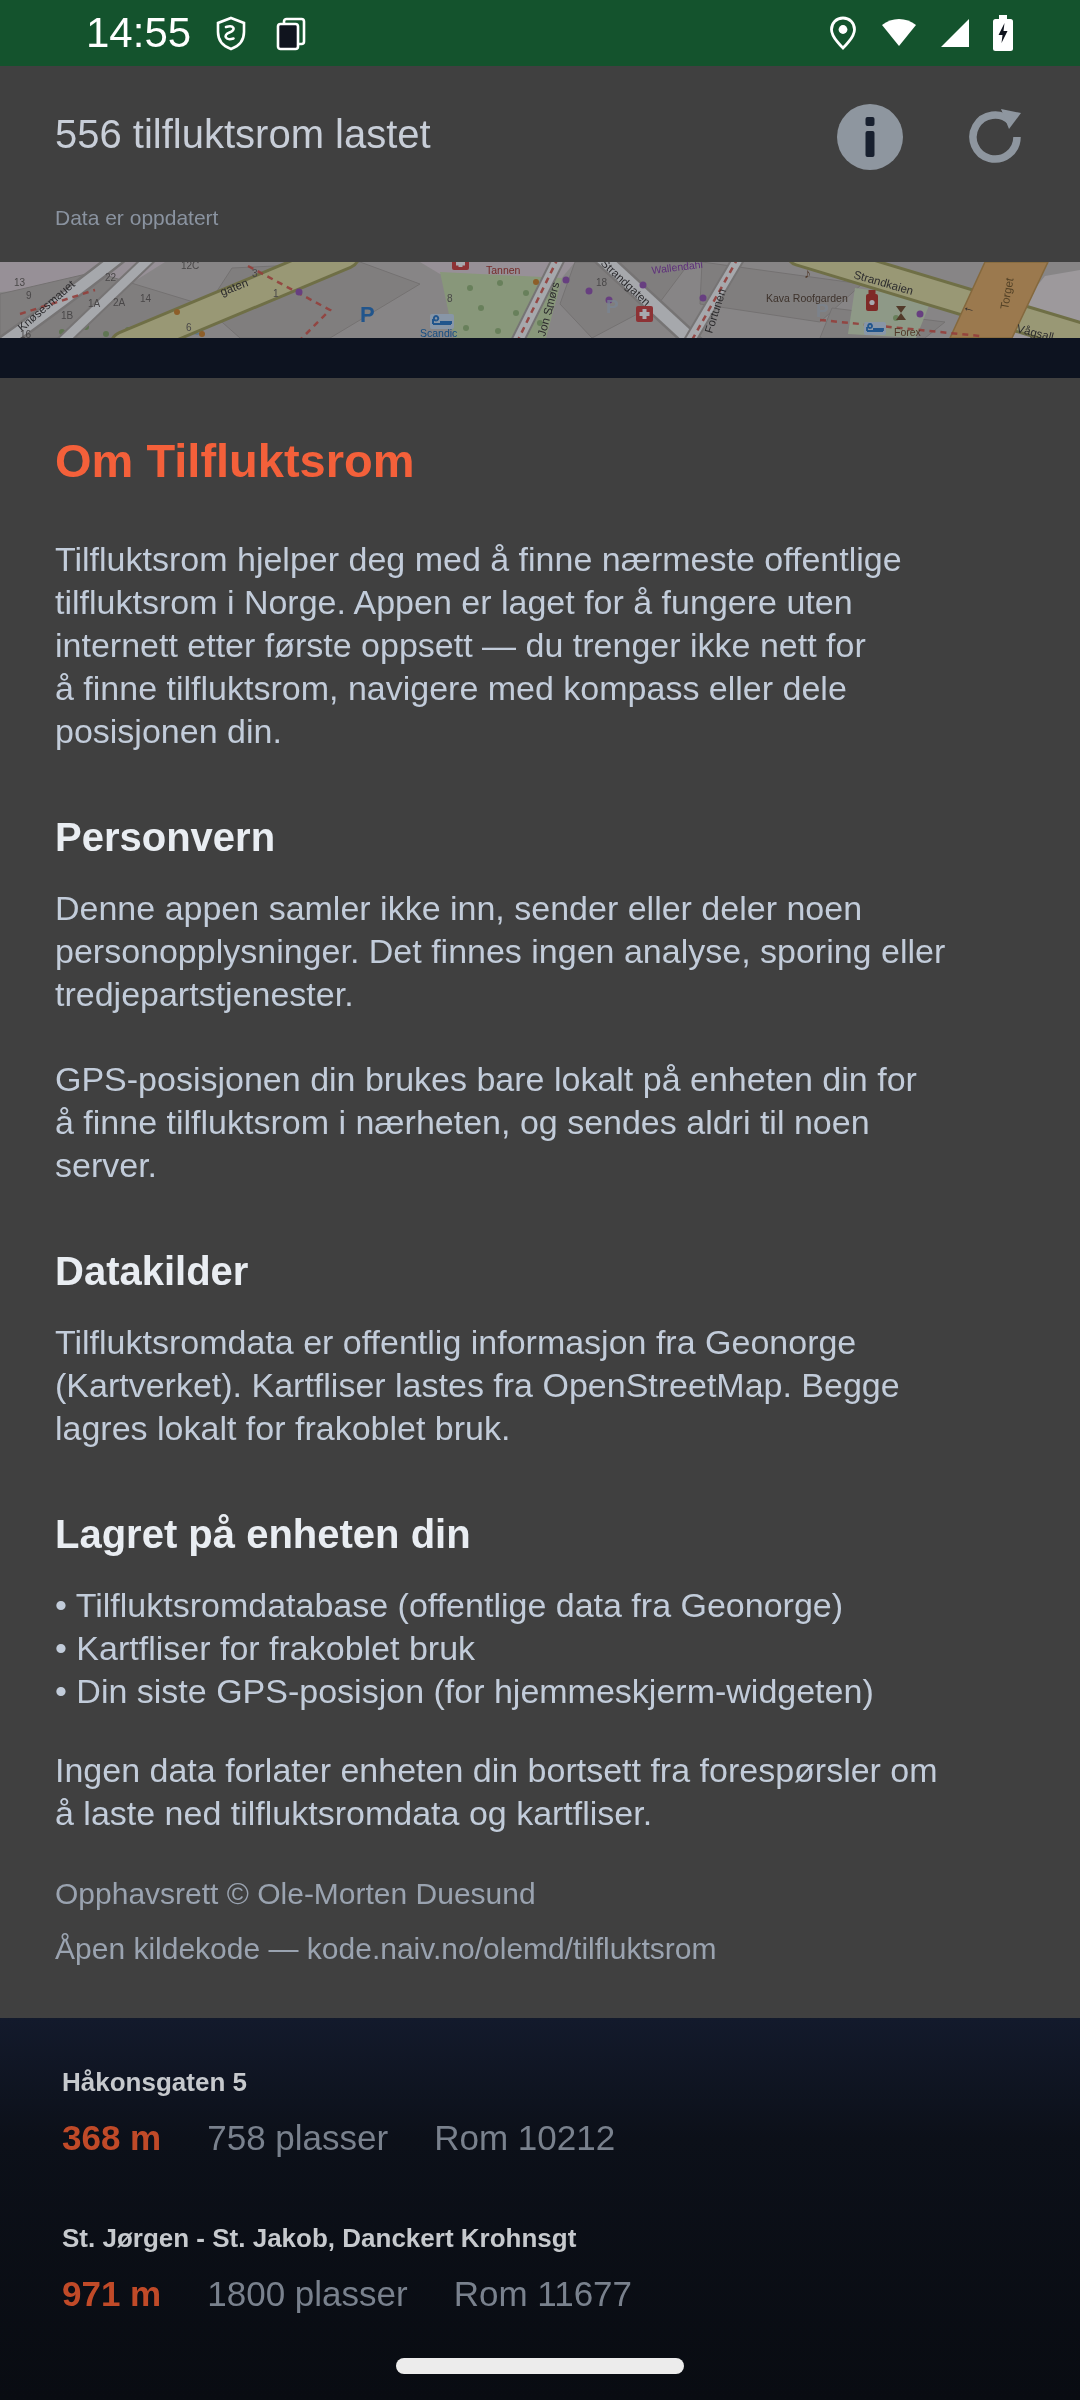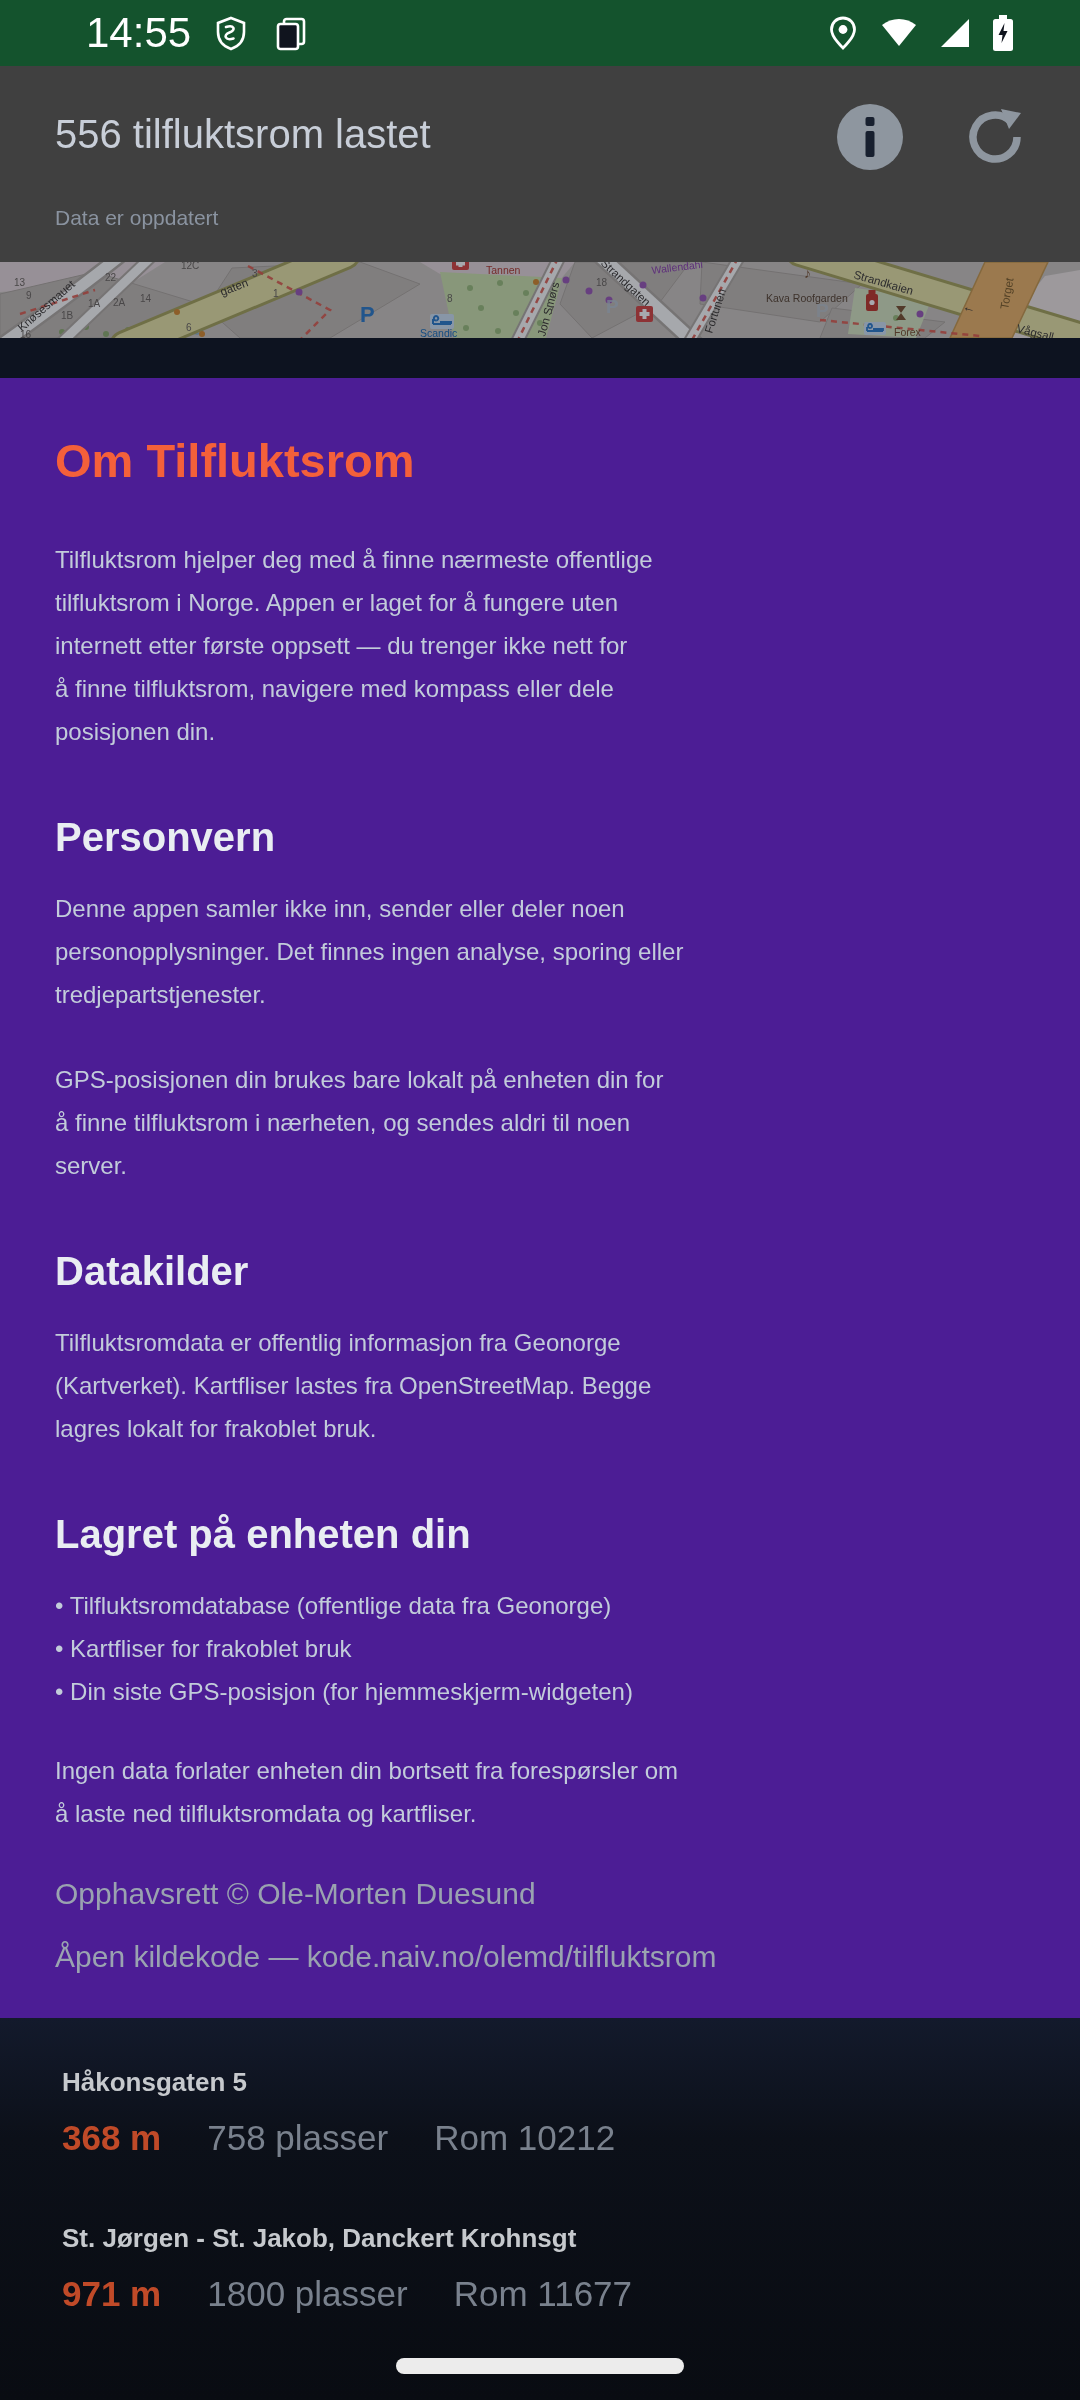--- a/index.html
+++ b/index.html
@@ -23,30 +23,30 @@
   .icon-btn{position:absolute;width:68px;height:68px;top:37px;background:transparent;border:none;padding:0;cursor:pointer;}
   .info-btn{left:836px;}
   .refresh-btn{left:961px;}
   .header-sub{position:absolute;left:55px;top:140px;font-size:21px;color:#8A93A0;}
   
   .map-strip{position:absolute;top:262px;left:0;width:1080px;height:76px;overflow:hidden;}
   .map-gap{position:absolute;top:338px;left:0;right:0;height:40px;background:#0D1320;}
   
   .sheet{
     position:absolute;top:378px;left:0;right:0;height:1640px;
-    background:#4c1d95;padding:0 55px;box-sizing:border-box;overflow:hidden;
+    background:#404040;padding:0 55px;box-sizing:border-box;overflow:hidden;
   }
   .sheet-title{margin:56px 0 0;font-size:47px;line-height:54px;font-weight:bold;color:#F4603A;}
   .sheet h2{margin:60px 0 0;font-size:40px;line-height:48px;font-weight:bold;color:#E9EDF2;}
-  .para{margin:26px 0 0;font-size:24px;line-height:43px;color:#C2CCDA;white-space:pre-line;}
+  .para{margin:26px 0 0;font-size:34px;line-height:43px;color:#C2CCDA;white-space:pre-line;}
   .para.intro{margin-top:50px;}
   .para.second{margin-top:42px;}
   .para.note{margin-top:36px;}
   .fineprint{margin:40px 0 0;font-size:30px;line-height:37px;color:#9AA3B0;white-space:pre-line;}
-  .fineprint.src{margin-top:26px;}
+  .fineprint.src{margin-top:18px;}
   
   .list{
     position:absolute;top:2018px;left:0;right:0;bottom:0;
     background:linear-gradient(180deg,#131A2C 0px,#0C1019 120px,#090C12 100%);
   }
   .list-item{padding:0 62px;cursor:pointer;}
   .list-item.first{padding-top:42px;}
   .list-item.second{padding-top:58px;}
   .item-title{font-size:26px;line-height:44px;font-weight:bold;color:#C6C9CD;}
   .item-meta{margin-top:14px;display:flex;align-items:center;gap:46px;font-size:35px;color:#79818D;}

